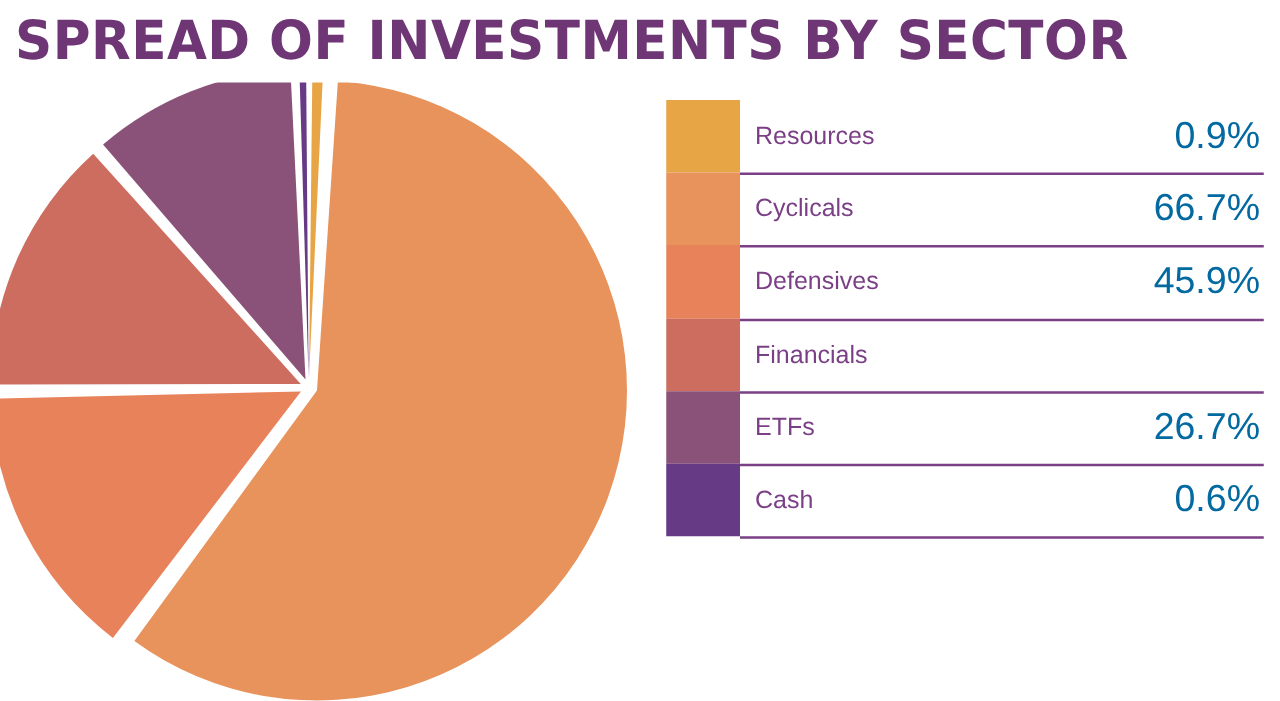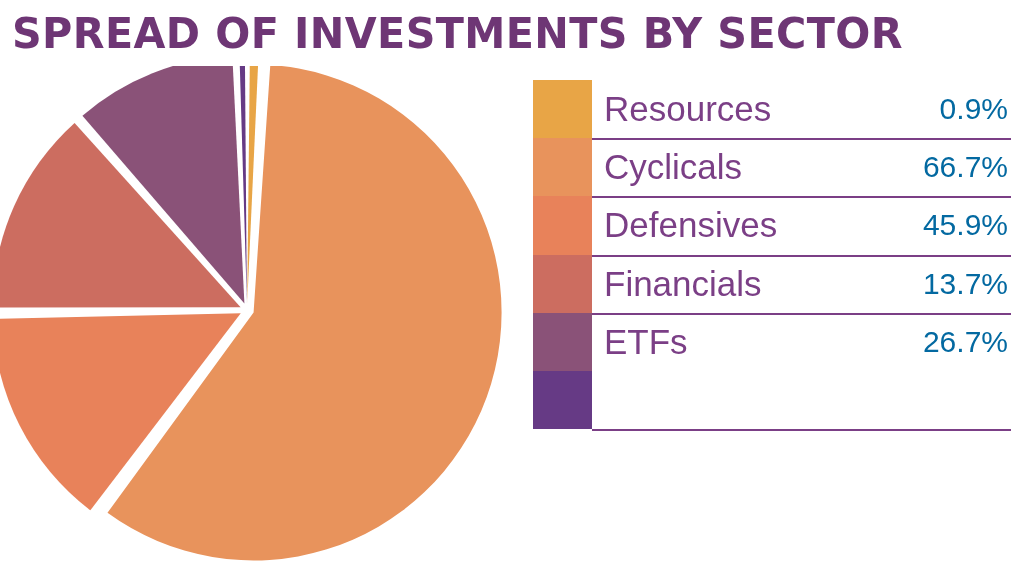--- a/index.html
+++ b/index.html
@@ -82,21 +82,21 @@
     height: 2px;
     background: #7B3F86;
   }
   #legend-bottom-rule {
     position: relative;
     margin-left: 59px;
     height: 2px;
     background: #7B3F86;
   }
   .legend-label {
-    font-size: 35px;
+    font-size: 20px;
     line-height: 34px;
     color: #7B3F86;
     white-space: nowrap;
   }
   .legend-value {
     margin-left: auto;
     font-size: 30px;
     line-height: 34px;
     color: #0369a1;
     white-space: nowrap;
@@ -141,28 +141,31 @@
         <div class="legend-swatch" style="background: rgb(232, 130, 90);"></div>
         <div class="legend-body">
           <span class="legend-label">Defensives</span>
           <span class="legend-value">45.9%</span>
         </div>
       </div>
       <div class="legend-row">
         <div class="legend-swatch" style="background: rgb(204, 109, 96);"></div>
         <div class="legend-body">
           <span class="legend-label">Financials</span>
-          <span class="legend-value">13.7%</span>
         </div>
       </div>
       <div class="legend-row">
         <div class="legend-swatch" style="background: rgb(138, 82, 120);"></div>
         <div class="legend-body">
           <span class="legend-label">ETFs</span>
           <span class="legend-value">26.7%</span>
         </div>
       </div>
       <div class="legend-row">
         <div class="legend-swatch" style="background: rgb(102, 58, 133);"></div>
+        <div class="legend-body">
+          <span class="legend-label">Cash</span>
+          <span class="legend-value">0.6%</span>
+        </div>
       </div>
     </div>
   <div id="legend-bottom-rule"></div>
 </div>
 
 </body></html>

